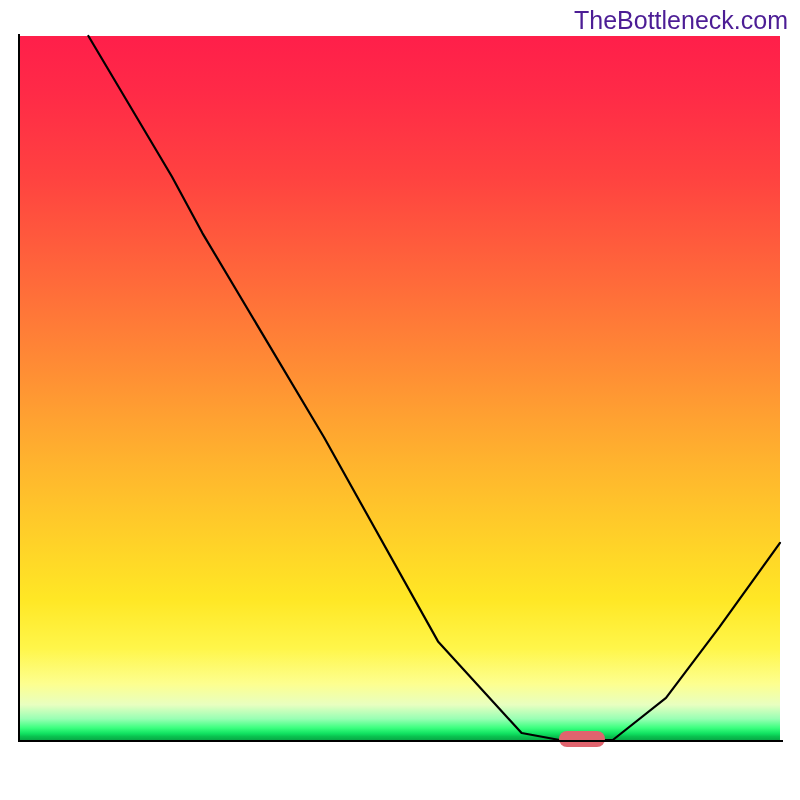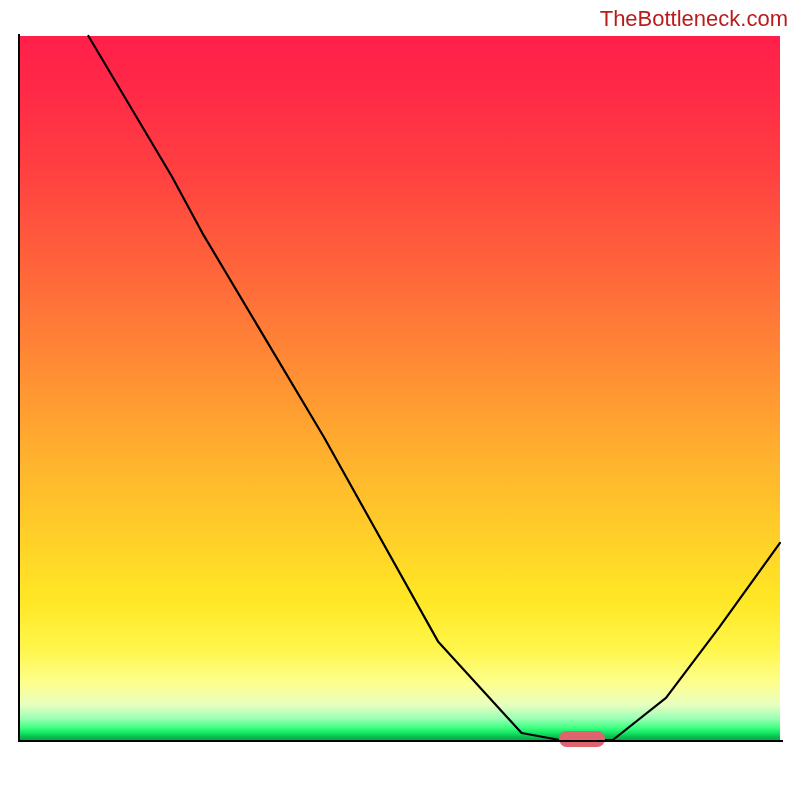--- a/index.html
+++ b/index.html
@@ -3,22 +3,22 @@
 <meta charset="utf-8">
 <style>
   * { margin: 0; padding: 0; box-sizing: border-box; }
   html, body { width: 800px; height: 800px; overflow: hidden; }
   body { background: #ffffff; font-family: Arial, Helvetica, sans-serif; position: relative; }
 
   .watermark {
     position: absolute;
     top: 6px;
     right: 12px;
-    color: #b91c1c;
-    font-size: 22px;
+    color: #4c1d95;
+    font-size: 25px;
     font-weight: 400;
     z-index: 10;
   }
 
   .chart-wrap {
     position: absolute;
     left: 18px;
     top: 34px;
     width: 765px;
     height: 730px;

